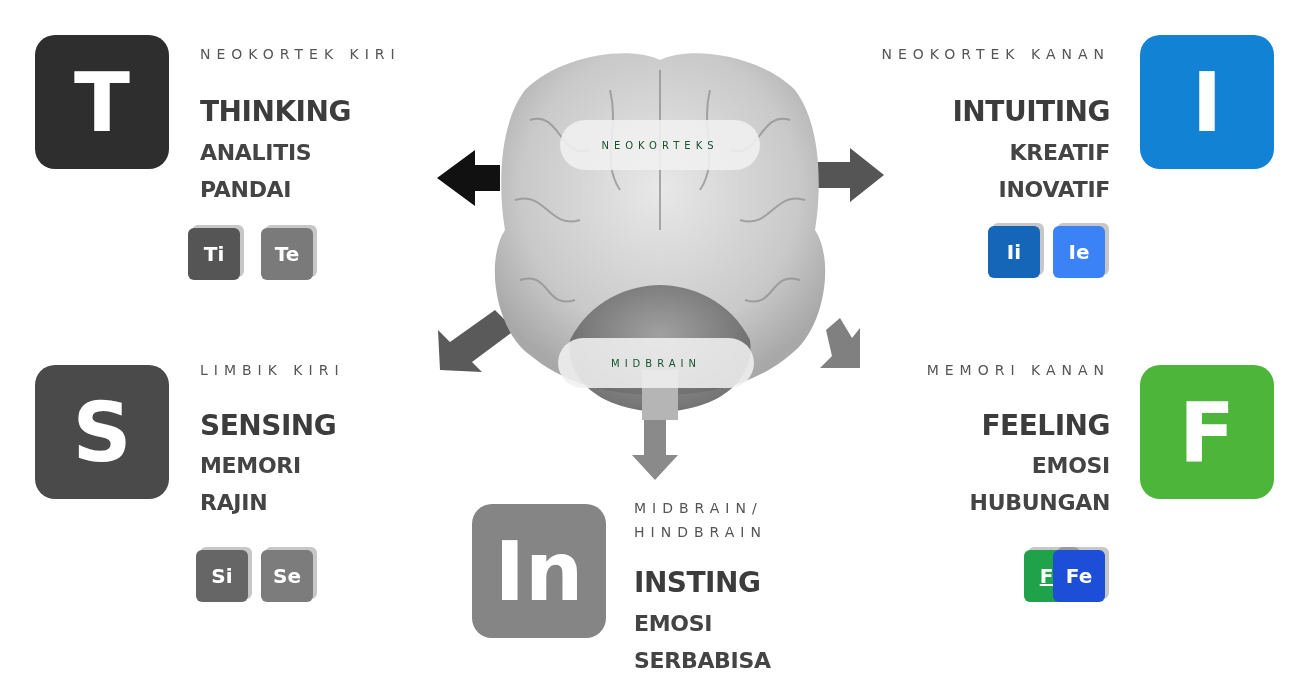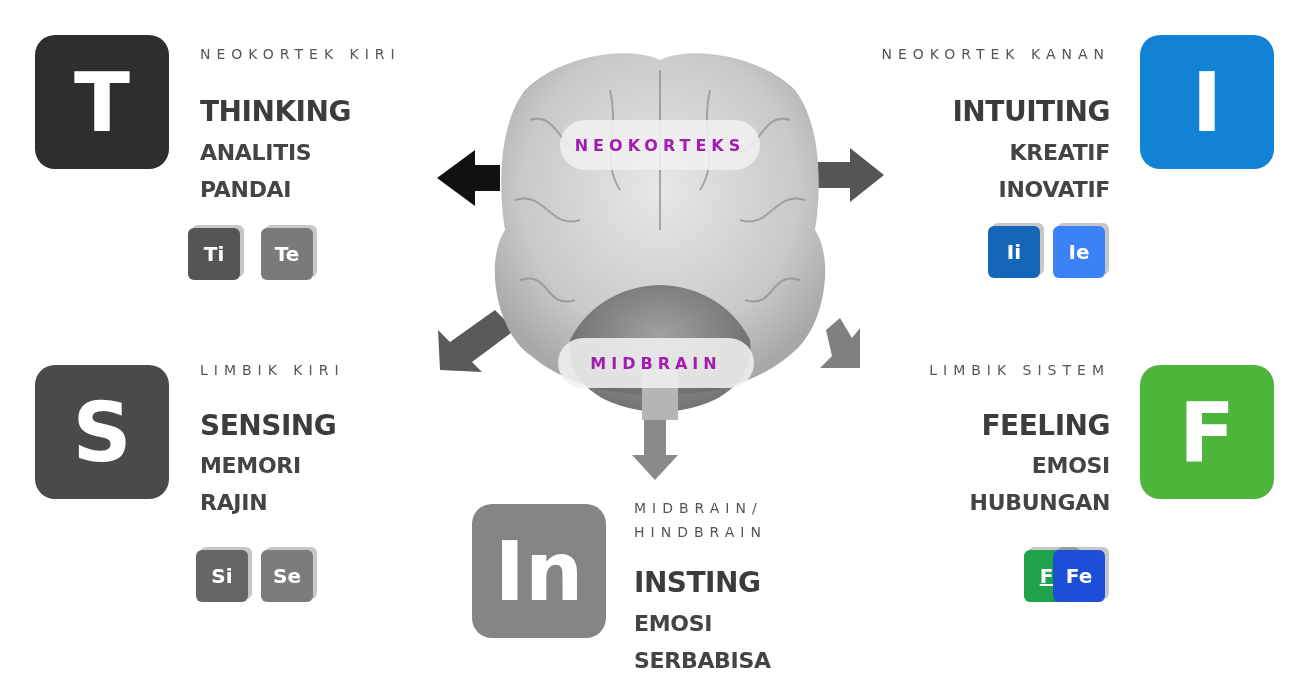--- a/index.html
+++ b/index.html
@@ -4,21 +4,21 @@
 <style>
   html, body { margin:0; padding:0; background:#ffffff; }
   body { width:1300px; height:698px; position:relative; overflow:hidden; font-family:"DejaVu Sans", sans-serif; color:#3a3a3a; }
   .tile { position:absolute; width:134px; height:134px; border-radius:20px; display:flex; align-items:center; justify-content:center; color:#fff; font-weight:bold; font-size:82px; font-family:"DejaVu Sans", sans-serif; }
   .region { position:absolute; font-size:14px; letter-spacing:6px; color:#555; font-family:"DejaVu Sans", sans-serif; white-space:nowrap; }
   .title { position:absolute; font-size:28px; font-weight:bold; color:#3c3c3c; white-space:nowrap; letter-spacing:-0.5px; }
   .trait { position:absolute; font-size:22px; font-weight:bold; color:#444; white-space:nowrap; letter-spacing:-0.3px; }
   .right { text-align:right; }
   .badge { position:absolute; width:52px; height:52px; border-radius:6px; color:#fff; font-weight:bold; font-size:20px; display:flex; align-items:center; justify-content:center; box-shadow: 4px -3px 0 rgba(0,0,0,0.22); }
   .brain { position:absolute; left:490px; top:50px; width:340px; height:380px; }
-  .pill { position:absolute; background:rgba(240,240,240,0.88); border-radius:26px; display:flex; align-items:center; justify-content:center; font-size:16px; font-weight:bold; letter-spacing:5px; color:#a21caf; }
+  .pill { position:absolute; background:rgba(240,240,240,0.88); border-radius:26px; display:flex; align-items:center; justify-content:center; font-size:10px; font-weight:normal; letter-spacing:5px; color:#14532d; }
   svg.arrows { position:absolute; left:0; top:0; }
 </style>
 </head>
 <body>
 
 <svg class="arrows" width="1300" height="698">
 
   <polygon fill="#111" points="500,165 475,165 475,150 437,178 475,206 475,191 500,191"></polygon>
 
   <polygon fill="#555" points="815,162 850,162 850,148 884,175 850,202 850,188 815,188"></polygon>
@@ -80,21 +80,21 @@
 
 <div class="tile" style="left:35px; top:365px; background:#4a4a4a;">S</div>
 <div class="region" style="left:200px; top:362px;">LIMBIK KIRI</div>
 <div class="title" style="left:200px; top:409px;">SENSING</div>
 <div class="trait" style="left:200px; top:453px;">MEMORI</div>
 <div class="trait" style="left:200px; top:490px;">RAJIN</div>
 <div class="badge" style="left:196px; top:550px; background:#666;">Si</div>
 <div class="badge" style="left:261px; top:550px; background:#7c7c7c;">Se</div>
 
 <div class="tile" style="left:1140px; top:365px; background:#4cb53a;">F</div>
-<div class="region right" style="right:190px; top:362px;">LIMBIK SISTEM</div>
+<div class="region right" style="right:190px; top:362px;">MEMORI KANAN</div>
 <div class="title right" style="right:190px; top:409px;">FEELING</div>
 <div class="trait right" style="right:190px; top:453px;">EMOSI</div>
 <div class="trait right" style="right:190px; top:490px;">HUBUNGAN</div>
 <div class="badge" style="left:1024px; top:550px; background:#1fa24a;text-decoration:underline;">Fi</div>
 <div class="badge" style="left:1053px; top:550px; background:#1d4ed8;">Fe</div>
 
 <div class="tile" style="left:472px; top:504px; background:#858585;">In</div>
 <div class="region" style="left:634px; top:500px;">MIDBRAIN/</div>
 <div class="region" style="left:634px; top:524px;">HINDBRAIN</div>
 <div class="title" style="left:634px; top:566px;">INSTING</div>

